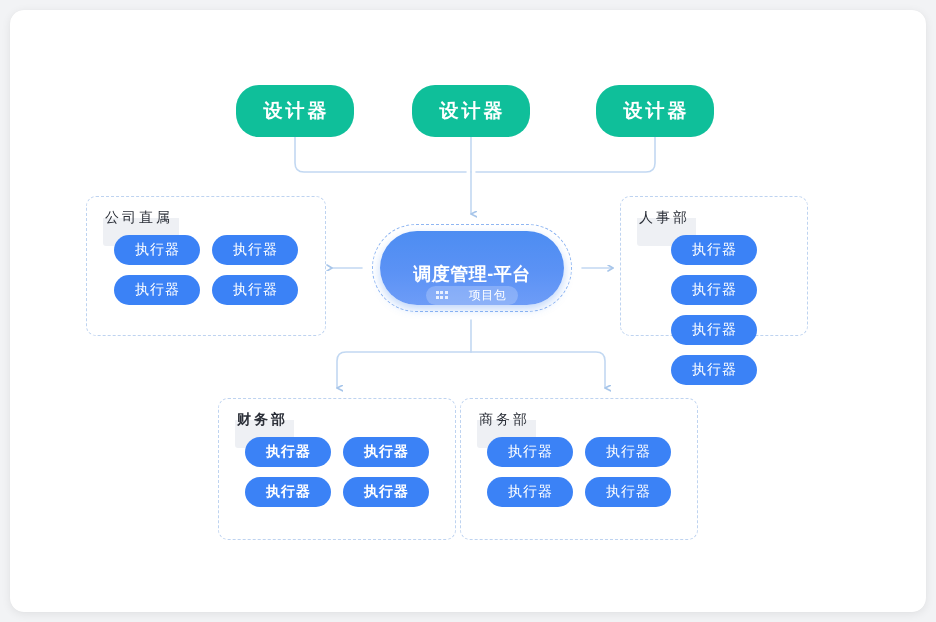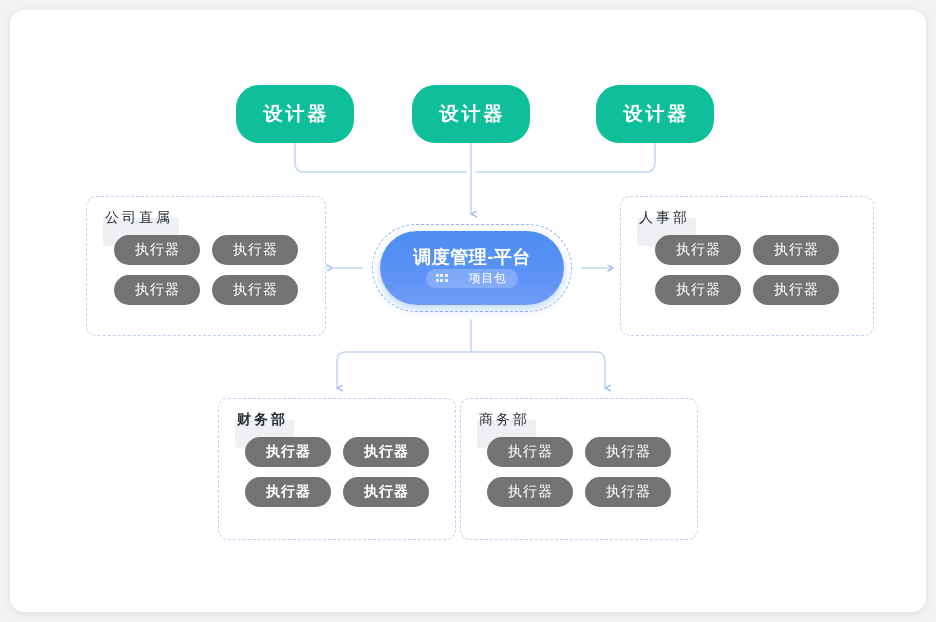--- a/index.html
+++ b/index.html
@@ -36,21 +36,21 @@
     position: absolute;
     left: 0; top: 0;
     width: 936px;
     height: 622px;
     pointer-events: none;
   }
 
   
   .designer {
     position: absolute;
-    height: 58px;
+    height: 52px;
     border-radius: 23px;
     background: #0fbf9a;
     color: #ffffff;
     font-size: 19px;
     font-weight: bold;
     letter-spacing: 3px;
     display: flex;
     align-items: center;
     justify-content: center;
     text-indent: 3px;
@@ -75,21 +75,21 @@
     left: 380px;
     top: 231px;
     width: 184px;
     height: 74px;
     border-radius: 37px;
     background: linear-gradient(180deg, #4d8df2 0%, #5b92f5 55%, #6d9cf7 100%);
     box-shadow: 0 4px 10px rgba(74,140,240,0.35);
     display: flex;
     flex-direction: column;
     align-items: center;
-    justify-content: center;
+    justify-content: flex-end;
     gap: 3px;
   }
   #platform-title {
     color: #ffffff;
     font-size: 18px;
     font-weight: bold;
     letter-spacing: 0.5px;
     line-height: 1;
   }
   #platform-badge {
@@ -147,32 +147,32 @@
     display: flex;
     flex-wrap: wrap;
     justify-content: center;
     gap: 10px 12px;
     padding: 0 14px;
   }
   .executor {
     width: 86px;
     height: 30px;
     border-radius: 15px;
-    background: #737373;
+    background: #3b82f6;
     color: #ffffff;
     font-size: 14px;
     letter-spacing: 1px;
     display: flex;
     align-items: center;
     justify-content: center;
     text-indent: 1px;
   }
 
   #group-company  { left: 86px;  top: 196px; width: 240px; height: 140px; }
-  #group-hr       { left: 620px; top: 196px; width: 254px; height: 140px; }
+  #group-hr       { left: 620px; top: 196px; width: 188px; height: 140px; }
   #group-finance  { left: 218px; top: 398px; width: 238px; height: 142px; font-weight: bold; }
   #group-business { left: 460px; top: 398px; width: 238px; height: 142px; }
 </style>
 </head>
 <body>
 
 <div id="canvas">
 
   <div id="card"></div>
 

